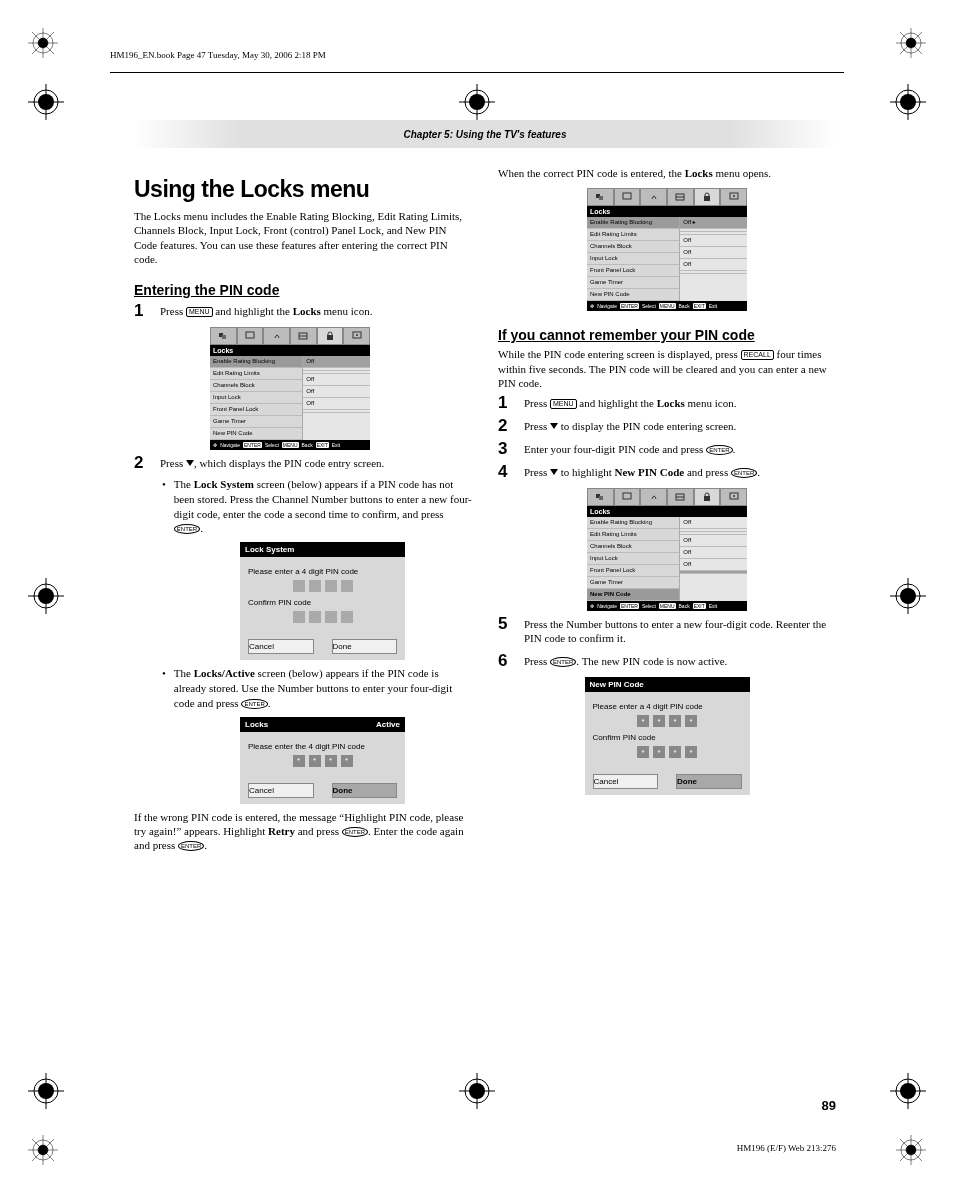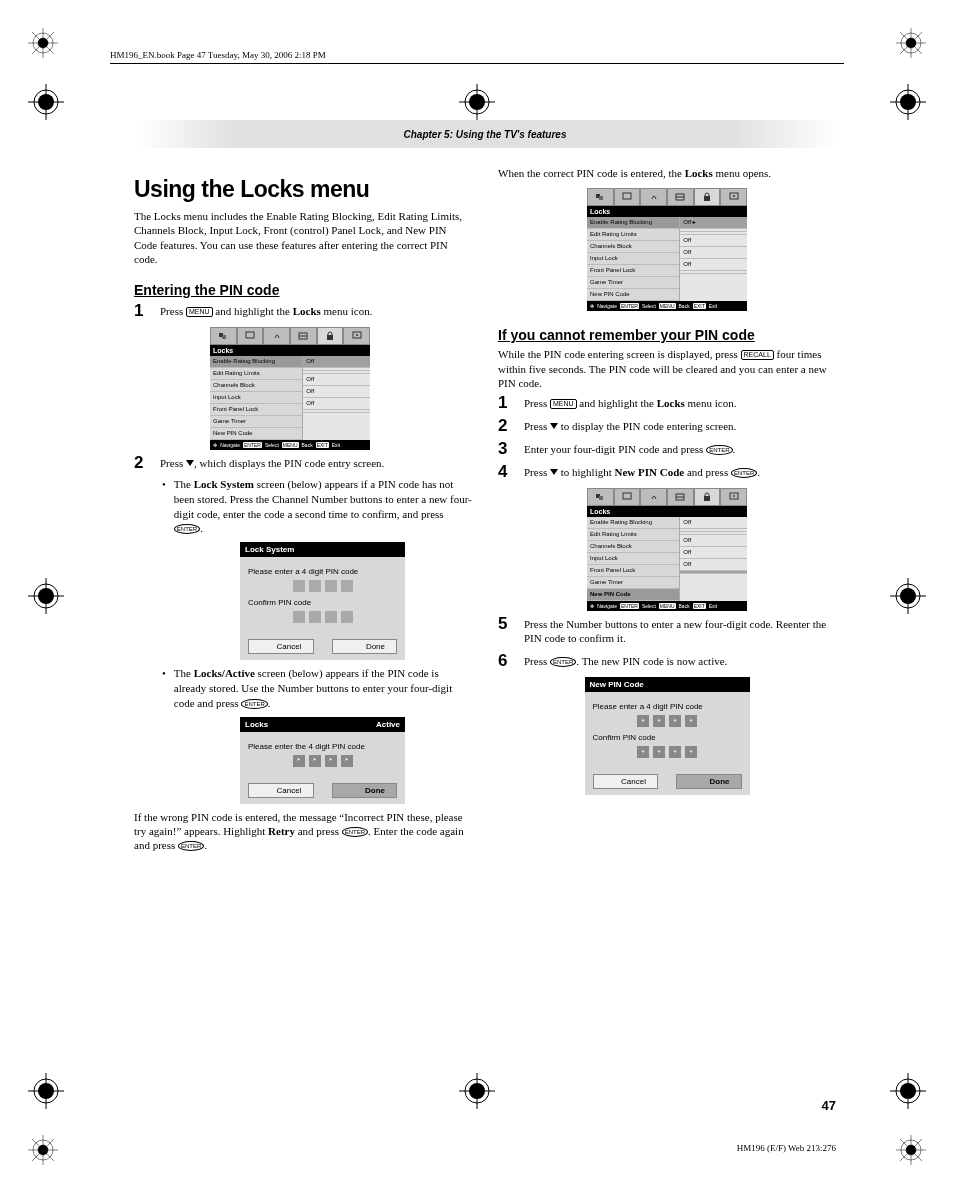--- a/index.html
+++ b/index.html
@@ -18,21 +18,21 @@
   .reg{position:absolute;width:30px;height:30px;}
   .reg svg{width:100%;height:100%;}
   .reg.tl{top:28px;left:28px;} .reg.tr{top:28px;right:28px;}
   .reg.bl{bottom:28px;left:28px;} .reg.br{bottom:28px;right:28px;}
   .regc{position:absolute;width:36px;height:36px;}
   .regc svg{width:100%;height:100%;}
   .regc.lt{left:28px;top:84px;} .regc.rt{right:28px;top:84px;}
   .regc.lm{left:28px;top:578px;} .regc.rm{right:28px;top:578px;}
   .regc.lb{left:28px;bottom:84px;} .regc.rb{right:28px;bottom:84px;}
   .regc.tm{left:459px;top:84px;} .regc.bm{left:459px;bottom:84px;}
-  .runhead{position:absolute;top:50px;left:110px;right:110px;font-size:9px;font-family:"Times New Roman",serif;border-bottom:1px solid #000;padding-bottom:3px;}
+  .runhead{position:absolute;top:50px;left:110px;right:110px;font-size:9px;font-family:"Times New Roman",serif;border-bottom:1px solid #000;padding-bottom:12px;}
   .content{position:absolute;left:134px;right:118px;top:120px;bottom:100px;}
   .chapter-band{height:28px;background:linear-gradient(to right,#fff 0,var(--band) 15%,var(--band) 85%,#fff 100%);display:flex;align-items:center;justify-content:center;font:italic bold 10px Arial,Helvetica,sans-serif;margin-bottom:18px;}
   .cols{display:flex;gap:26px;}
   .col{flex:1 1 0;min-width:0;}
   h1{font:bold 23px Arial,Helvetica,sans-serif;margin:10px 0 6px 0;letter-spacing:-.5px;}
   h2{font:bold 14px Arial,Helvetica,sans-serif;margin:16px 0 4px 0;text-decoration:underline;}
   p.body{font-size:11px;line-height:1.3;margin:4px 0;}
   p.body.step{font-size:11px;line-height:1.35;margin:2px 0;}
   p.intro-right{font-size:11px;line-height:1.3;margin:0 0 8px 0;}
   .num-row{display:flex;gap:12px;margin:4px 0;align-items:flex-start;}
@@ -61,21 +61,21 @@
   .osd .foot .d{display:inline-flex;}
   .osd .tab svg{width:10px;height:10px;}
   
   .dlg{width:165px;margin:6px auto;font:8px Arial,Helvetica,sans-serif;background:var(--osd-body);}
   .dlg .bar{background:var(--osd-black);color:#fff;font-weight:bold;font-size:8px;padding:3px 5px;display:flex;justify-content:space-between;}
   .dlg .body{padding:10px 8px;font-size:8px;}
   .dlg .pin{display:flex;justify-content:center;gap:4px;margin:4px 0 6px;}
   .dlg .pin span{width:12px;height:12px;background:#aaa;display:inline-block;}
   .dlg .pin.star span{background:#888;color:#fff;display:inline-flex;align-items:center;justify-content:center;font-size:8px;}
   .dlg .btns{display:flex;padding:0 8px 6px;gap:18px;justify-content:space-between;}
-  .dlg .btn{flex:1;text-align:right;padding:2px 11px;font-size:8px;background:#f0f0f0;border:1px solid #888;}
+  .dlg .btn{flex:1;text-align:left;padding:2px 0;font-size:8px;background:#f0f0f0;border:1px solid #888;}
   .dlg .btn.hi{background:#a8a8a8;font-weight:bold;}
   
   .pgnum{position:absolute;right:0;bottom:-20px;font:bold 13px Arial,sans-serif;}
   .imprint{position:absolute;right:118px;bottom:40px;font-size:9px;}
 </style>
 </head>
 <body>
 
 <div class="sheet">
 
@@ -328,21 +328,21 @@
                 <span>*</span>
               </div>
           </div>
           <div class="btns">
             <div class="btn">Cancel</div>
             <div class="btn hi">Done</div>
           </div>
         </div>
 
         <p class="body">
-          <span>If the wrong PIN code is entered, the message “Incorrect PIN these, please try again!” appears. Highlight </span><b>Retry</b><span> and press </span><span class="keyoval">ENTER</span><span>. Enter the code again and press </span><span class="keyoval">ENTER</span><span>.</span>
+          <span>If the wrong PIN code is entered, the message “Highlight PIN code, please try again!” appears. Highlight </span><b>Retry</b><span> and press </span><span class="keyoval">ENTER</span><span>. Enter the code again and press </span><span class="keyoval">ENTER</span><span>.</span>
         </p>
       </div>
 
       <div class="col">
         <p class="intro-right">
           <span>When the correct PIN code is entered, the </span><b>Locks</b><span> menu opens.</span>
         </p>
 
         <div class="osd">
           <div class="hdrrow">
@@ -538,17 +538,17 @@
           </div>
           <div class="btns">
             <div class="btn">Cancel</div>
             <div class="btn hi">Done</div>
           </div>
         </div>
 
       </div>
     </div>
 
-    <div class="pgnum">47</div>
+    <div class="pgnum">89</div>
   </div>
 
   <div class="imprint">HM196 (E/F) Web 213:276</div>
 </div>
 
 </body></html>

